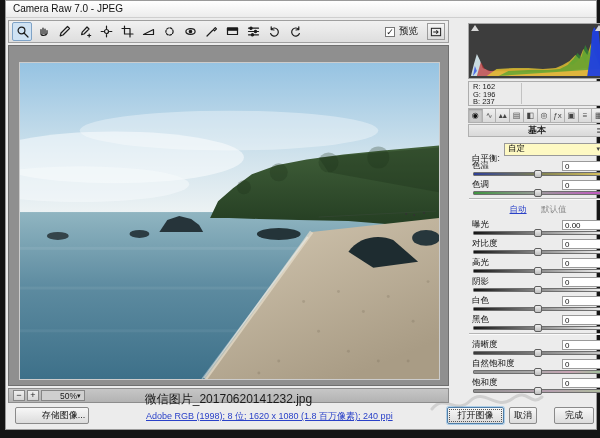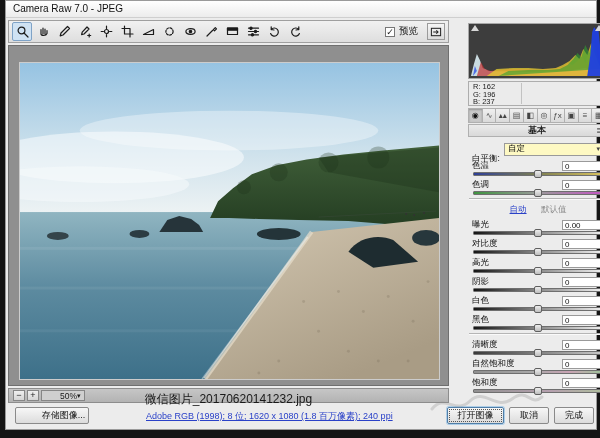--- a/index.html
+++ b/index.html
@@ -264,21 +264,21 @@
         <span>50%</span>
         <span style="font-size:7px;">▾</span>
       </div>
     </div>
     <div class="fname">微信图片_20170620141232.jpg</div>
   </div>
 
   <div class="btn" style="left:9px;width:74px;padding-left:23px;">存储图像...</div>
   <div class="workflow">Adobe RGB (1998); 8 位; 1620 x 1080 (1.8 百万像素); 240 ppi</div>
   <div class="btn default" style="left:441px;width:57px;">打开图像</div>
-  <div class="btn" style="left:503px;width:40px;">取消</div>
+  <div class="btn" style="left:503px;width:28px;">取消</div>
   <div class="btn" style="left:548px;width:40px;">完成</div>
 
   <div class="rpanel">
     <div class="histo">
       <svg viewBox="0 0 138 54" preserveAspectRatio="none" style="width:100%;height:100%;display:block;">
         <path d="M2 52 L5 40 L8 30 L11 36 L14 44 L20 47 L60 48 L100 47 L118 44 L136 52 Z" fill="#d9ecf2" opacity="0.9"></path>
         <path d="M8 52 L12 38 L16 45 L22 47 L40 45 L55 45 L70 46 L85 45 L95 43 L100 39 L105 41 L110 37 L115 31 L118 39 L122 27 L126 35 L130 45 L138 52 Z" fill="#c03030" opacity="0.7"></path>
         <path d="M18 52 L28 45 L45 44 L60 44 L75 45 L88 44 L95 41 L102 37 L108 31 L112 35 L116 25 L120 31 L124 19 L128 31 L132 41 L138 52 Z" fill="#e8d030" opacity="0.75"></path>
         <path d="M30 52 L40 47 L60 46 L80 46 L92 45 L100 41 L106 35 L110 29 L114 33 L118 21 L122 29 L126 15 L130 31 L134 45 Z" fill="#30a030" opacity="0.6"></path>
         <path d="M4 52 L6 42 L8 47 Z" fill="#4060e8" opacity="0.9"></path>

